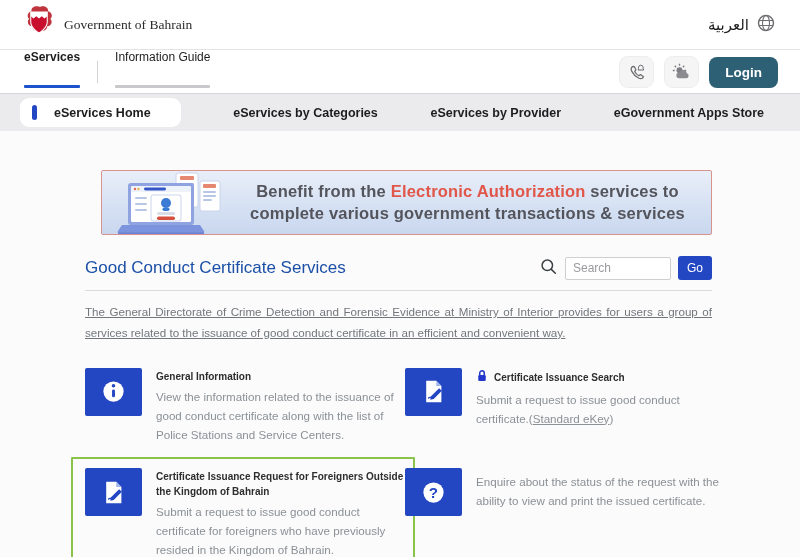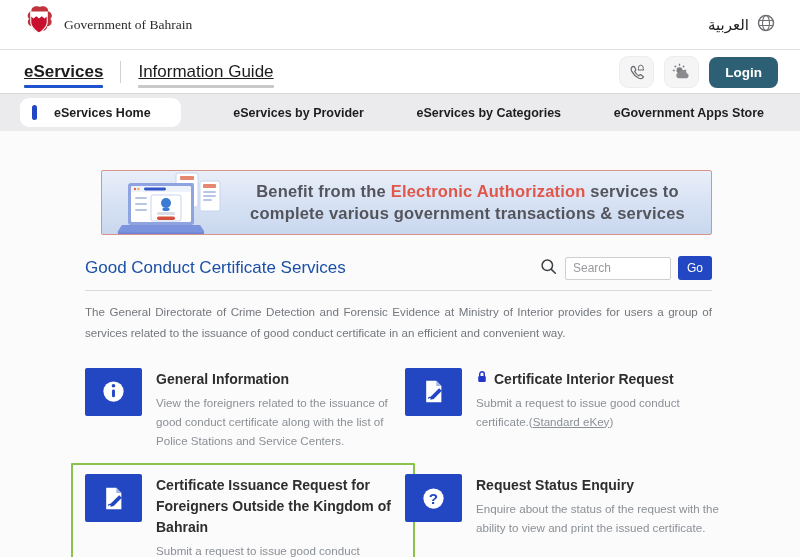--- a/index.html
+++ b/index.html
@@ -21,21 +21,21 @@
   .brand-text { font-family: "Liberation Serif", serif; font-size: 13.5px; color: #2b2b2b; }
   .lang { display: flex; align-items: center; gap: 7px; cursor: pointer; }
   .lang-label { font-size: 15px; color: #1d1d1f; font-family: "DejaVu Sans", sans-serif; margin-left: 20px; }
 
   
   .nav {
     height: 44px; background: #fff; border-bottom: 1px solid #d7d7d9;
     display: flex; align-items: center; padding: 0 22px 0 24px;
   }
   .tabs { display: flex; align-items: center; height: 100%; }
-  .tab { font-size: 17px; height: 100%; display: flex; align-items: center; position: relative; cursor: pointer; text-decoration: underline; }
+  .tab { font-size: 12px; height: 100%; display: flex; align-items: flex-start; position: relative; cursor: pointer; }
   .tab::after { content: ""; position: absolute; left: 0; right: 0; bottom: 5px; height: 3px; border-radius: 1px; }
   .tab.active { font-weight: bold; }
   .tab.active::after { background: #1d53cc; }
   .tab.inactive::after { background: #c9c9cb; }
   .tab-divider { width: 1px; height: 22px; background: #d2d2d4; margin: 0 17px; }
   .nav-right { margin-left: auto; display: flex; align-items: flex-end; gap: 10px; }
   .icon-btn {
     width: 35px; height: 32px; background: #f5f5f6; border: 1px solid #ededee;
     border-radius: 9px; display: flex; align-items: center; justify-content: center; cursor: pointer;
   }
@@ -84,31 +84,31 @@
   .go-btn {
     background: #2346c3; color: #fff; border: none; border-radius: 3px;
     font-size: 12px; font-weight: normal; height: 24px; padding: 0 9px; cursor: pointer;
     font-family: "Liberation Sans", sans-serif;
   }
 
   .rule { border: none; border-top: 1px solid #dadadc; margin-top: 10px; }
 
   .intro {
     margin-top: 11px; font-size: 11.6px; color: #73777c;
-    line-height: 1.8; text-align: justify;
+    line-height: 1.8; text-align: justify; text-decoration: underline;
   }
 
   .services { margin-top: 24px; display: grid; grid-template-columns: 320px 320px; row-gap: 24px; align-items: start; }
   .service { display: flex; cursor: pointer; }
   .service-icon {
     width: 57px; height: 48px; background: #2346c3; border-radius: 2px; flex: none;
     display: flex; align-items: center; justify-content: center;
   }
   .service-text { margin-left: 14px; padding-top: 1px; }
-  .service-title { font-size: 14px; font-weight: bold; color: #2e2e2e; line-height: 1.5; }
+  .service-title { font-size: 10px; font-weight: bold; color: #2e2e2e; line-height: 1.5; }
   .title-lock { display: flex; align-items: center; gap: 6px; }
   .service-desc { margin-top: 3px; font-size: 11.6px; color: #8b9095; line-height: 1.65; }
   .ekey-link { color: #8b9095; text-decoration: underline; cursor: pointer; }
   .service.highlighted {
     border: 2px solid #8bc34a; border-radius: 1px;
     padding: 9px 8px 11px 12px; margin: -11px -10px -13px -14px;
   }
 </style>
 </head>
 <body>
@@ -166,22 +166,22 @@
     </div>
     <button class="login-btn">Login</button>
   </div>
 </div>
 
 <div class="subnav">
   <div class="subnav-item active">
     <span class="pill-bar"></span>
     <span>eServices Home</span>
   </div>
+  <div class="subnav-item">eServices by Categories</div>
   <div class="subnav-item">eServices by Provider</div>
-  <div class="subnav-item">eServices by Categories</div>
   <div class="subnav-item">eGovernment Apps Store</div>
 </div>
 
 <div class="content">
 
   <div class="banner">
     <div class="banner-art">
       <svg width="118" height="64" viewBox="0 0 118 64">
 
         <g>
@@ -245,42 +245,42 @@
     <div class="service">
       <div class="service-icon">
         <svg width="27" height="27" viewBox="0 0 24 24">
           <circle cx="12" cy="12" r="9" fill="#fff"></circle>
           <rect x="10.7" y="10.2" width="2.6" height="7" rx="1.3" fill="#2346c3"></rect>
           <circle cx="12" cy="6.9" r="1.6" fill="#2346c3"></circle>
         </svg>
       </div>
       <div class="service-text">
         <div class="service-title">General Information</div>
-        <div class="service-desc">View the foreigners related to the issuance of good conduct certificate along with the list of Police Stations and Service Centers.</div>
+        <div class="service-desc">View the information related to the issuance of good conduct certificate along with the list of Police Stations and Service Centers.</div>
       </div>
     </div>
 
     <div class="service">
       <div class="service-icon">
         <svg width="27" height="27" viewBox="0 0 24 24">
           <path d="M5.5 2.5h9l4.5 4.5v14.5h-13.5z" fill="#fff"></path>
           <path d="M14.5 2.5l4.5 4.5h-4.5z" fill="#9db4e8"></path>
           <path d="M9.8 16.2l7.2-7.2 2.4 2.4-7.2 7.2-3 .7z" fill="#2346c3"></path>
           <path d="M7.3 18.2q1.6-1.8 3 0" stroke="#2346c3" stroke-width="1.1" fill="none"></path>
         </svg>
       </div>
       <div class="service-text">
         <div class="service-title title-lock">
           <span>
             <svg width="12" height="14" viewBox="0 0 24 28">
               <path d="M7.5 12v-4a4.5 4.5 0 019 0v4" stroke="#2337cc" stroke-width="3" fill="none"></path>
               <rect x="4.5" y="12" width="15" height="12" rx="2.5" fill="#2337cc"></rect>
             </svg>
           </span>
-          <span>Certificate Interior Request</span>
+          <span>Certificate Issuance Search</span>
         </div>
         <div class="service-desc">
           <span>Submit a request to issue good conduct certificate.(</span><span class="ekey-link">Standard eKey</span><span>)</span>
         </div>
       </div>
     </div>
 
     <div class="service highlighted">
       <div class="service-icon">
         <svg width="27" height="27" viewBox="0 0 24 24">
@@ -297,19 +297,18 @@
     </div>
 
     <div class="service">
       <div class="service-icon">
         <svg width="27" height="27" viewBox="0 0 24 24">
           <circle cx="12" cy="12" r="9" fill="#fff"></circle>
           <text x="12" y="16.6" text-anchor="middle" font-size="13.5" font-weight="bold" fill="#2346c3" font-family="Liberation Sans, sans-serif">?</text>
         </svg>
       </div>
       <div class="service-text">
-        <div class="service-title">Request Status Enquiry</div>
         <div class="service-desc">Enquire about the status of the request with the ability to view and print the issued certificate.</div>
       </div>
     </div>
 
   </div>
 </div>
 
 </body></html>

